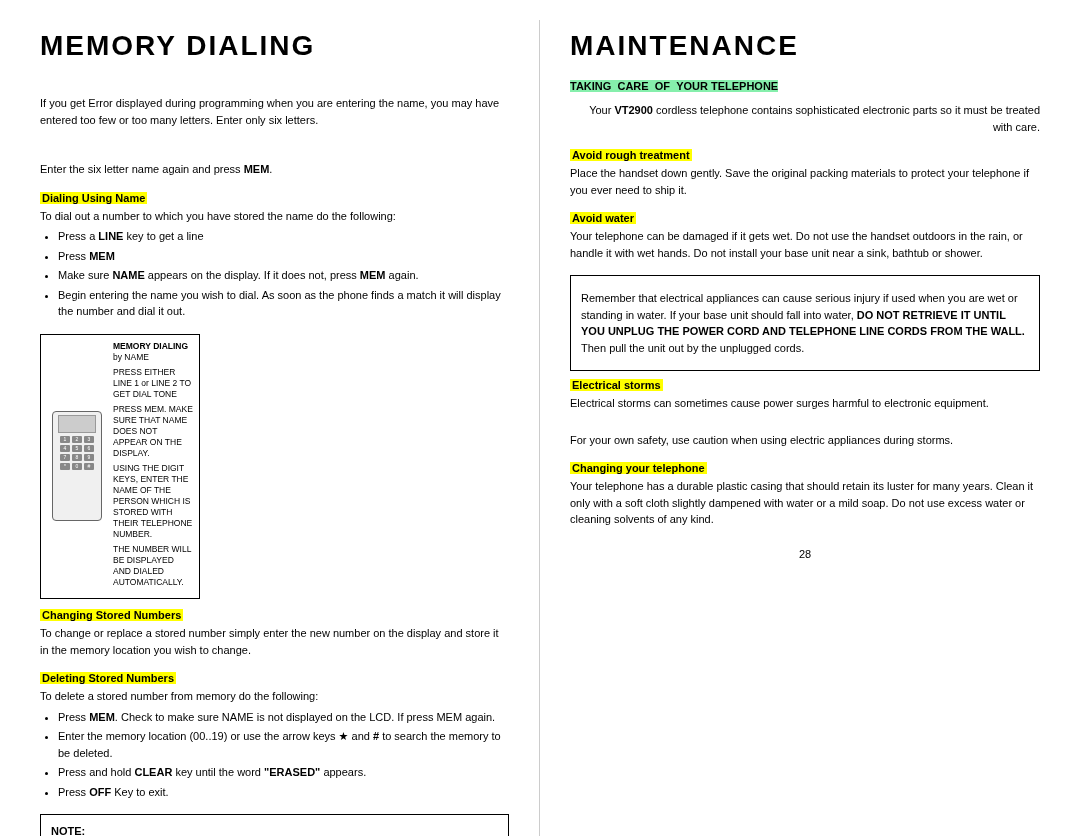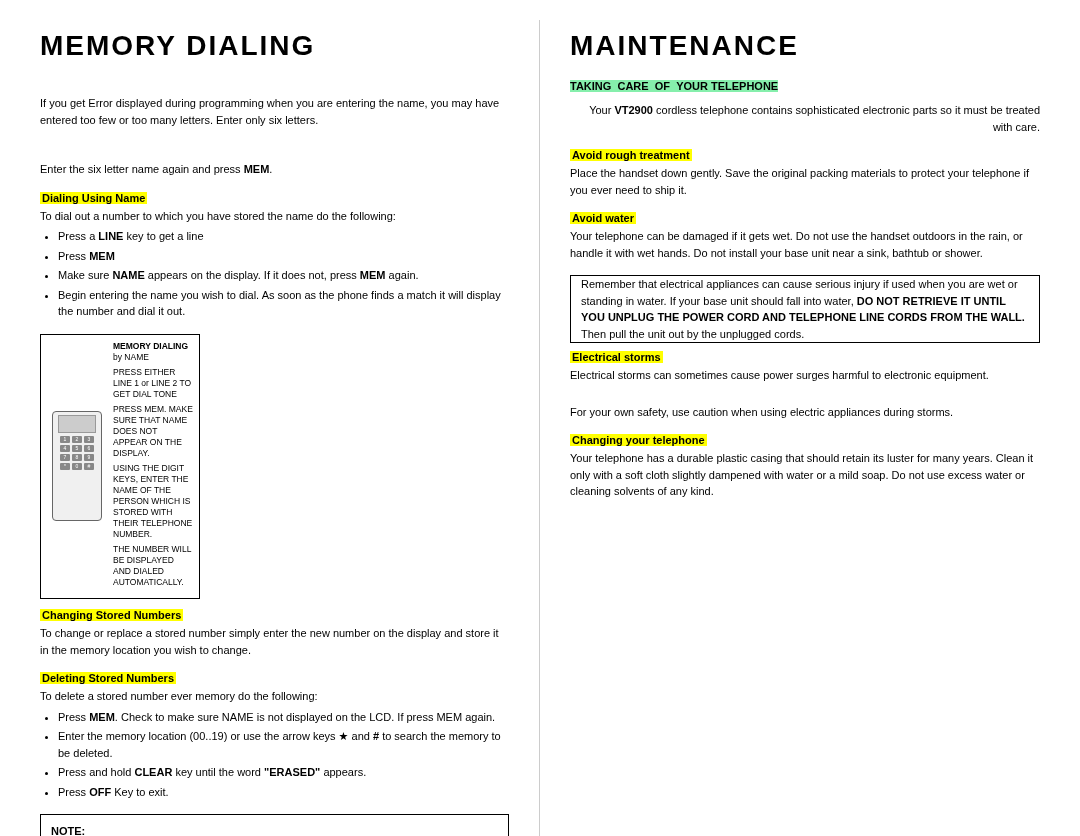--- a/index.html
+++ b/index.html
@@ -72,21 +72,21 @@
       font-size: 11px;
       line-height: 1.5;
     }
     .note-box .note-title {
       font-weight: bold;
       font-size: 11px;
       margin-bottom: 4px;
     }
     .warning-box {
       border: 1px solid #000;
-      padding: 0 10px;
+      padding: 14px 10px;
       margin: 8px 0;
       font-size: 11px;
       line-height: 1.5;
     }
     .diagram-box {
       border: 1px solid #000;
       width: 160px;
       min-height: 130px;
       margin: 10px 0;
       padding: 6px;
@@ -219,21 +219,21 @@
       </div>
     </div>
 
     <div class="section-block">
       <div class="section-heading">Changing Stored Numbers</div>
       <p>To change or replace a stored number simply enter the new number on the display and store it in the memory location you wish to change.</p>
     </div>
 
     <div class="section-block">
       <div class="section-heading">Deleting Stored Numbers</div>
-      <p>To delete a stored number ever memory do the following:</p>
+      <p>To delete a stored number from memory do the following:</p>
       <ul class="bullet-list">
         <li>Press <b>MEM</b>. Check to make sure NAME is not displayed on the LCD. If press MEM again.</li>
         <li>Enter the memory location (00..19) or use the arrow keys ★ and <b>#</b> to search the memory to be deleted.</li>
         <li>Press and hold <b>CLEAR</b> key until the word <b>"ERASED"</b> appears.</li>
         <li>Press <b>OFF</b> Key to exit.</li>
       </ul>
     </div>
 
     <div class="note-box">
       <div class="note-title">NOTE:</div>
@@ -270,14 +270,15 @@
       <div class="section-heading">Electrical storms</div>
       <p style="margin-bottom:20px;">Electrical storms can sometimes cause power surges harmful to electronic equipment.</p>
       <p>For your own safety, use caution when using electric appliances during storms.</p>
     </div>
 
     <div class="section-block">
       <div class="section-heading">Changing your telephone</div>
       <p>Your telephone has a durable plastic casing that should retain its luster for many years. Clean it only with a soft cloth slightly dampened with water or a mild soap. Do not use excess water or cleaning solvents of any kind.</p>
     </div>
 
+    <div class="page-number">28</div>
   </div>
 </div>
 
 </body></html>

